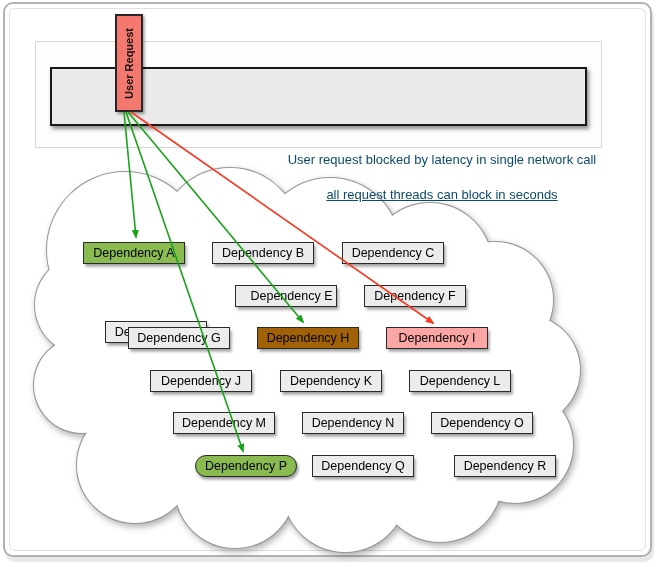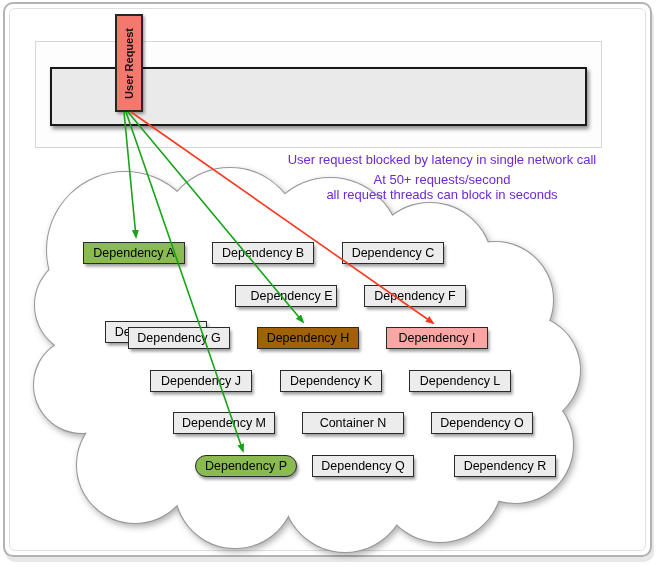--- a/index.html
+++ b/index.html
@@ -74,26 +74,26 @@
     color: #111;
     white-space: nowrap;
   }
   
   .note {
     position: absolute;
     left: 242px;
     width: 400px;
     text-align: center;
     font-size: 13px;
-    color: #6d28d9;
+    color: #0c4a6e;
     z-index: 4;
   }
   .note-1 { top: 152px; }
   .note-2 { top: 172px; }
-  .note-3 { top: 187px; }
+  .note-3 { top: 187px; text-decoration: underline; }
   
   .cloud-svg {
     position: absolute;
     left: 0; top: 0;
     z-index: 3;
     filter: drop-shadow(2px 3px 3px rgba(0,0,0,0.3));
   }
   
   .dep-box {
     position: absolute;
@@ -163,21 +163,20 @@
         <circle cx="135" cy="465" r="58" fill="#ffffff"></circle>
         <circle cx="82" cy="385" r="48" fill="#ffffff"></circle>
         <circle cx="85" cy="305" r="50" fill="#ffffff"></circle>
         <circle cx="300" cy="360" r="140" fill="#ffffff"></circle>
         <circle cx="180" cy="355" r="115" fill="#ffffff"></circle>
         <circle cx="420" cy="360" r="115" fill="#ffffff"></circle>
       </g>
     </svg>
 
   <div class="note note-1">User request blocked by latency in single network call</div>
-  <div class="note note-2">At 50+ requests/second</div>
   <div class="note note-3">all request threads can block in seconds</div>
 
   <div id="deps">
       <div class="dep-box" style="left: 83px; top: 242px; background: rgb(138, 187, 81);">
         <span>Dependency A</span>
       </div>
       <div class="dep-box" style="left: 212px; top: 242px; background: rgb(236, 236, 236);">
         <span>Dependency B</span>
       </div>
       <div class="dep-box" style="left: 342px; top: 242px; background: rgb(236, 236, 236);">
@@ -207,21 +206,21 @@
       <div class="dep-box" style="left: 280px; top: 370px; background: rgb(236, 236, 236);">
         <span>Dependency K</span>
       </div>
       <div class="dep-box" style="left: 409px; top: 370px; background: rgb(236, 236, 236);">
         <span>Dependency L</span>
       </div>
       <div class="dep-box" style="left: 173px; top: 412px; background: rgb(236, 236, 236);">
         <span>Dependency M</span>
       </div>
       <div class="dep-box" style="left: 302px; top: 412px; background: rgb(236, 236, 236);">
-        <span>Container N</span>
+        <span>Dependency N</span>
       </div>
       <div class="dep-box" style="left: 431px; top: 412px; background: rgb(236, 236, 236);">
         <span>Dependency O</span>
       </div>
       <div class="dep-box" style="left: 195px; top: 455px; background: rgb(138, 187, 81); border-radius: 11px;">
         <span>Dependency P</span>
       </div>
       <div class="dep-box" style="left: 312px; top: 455px; background: rgb(236, 236, 236);">
         <span>Dependency Q</span>
       </div>

